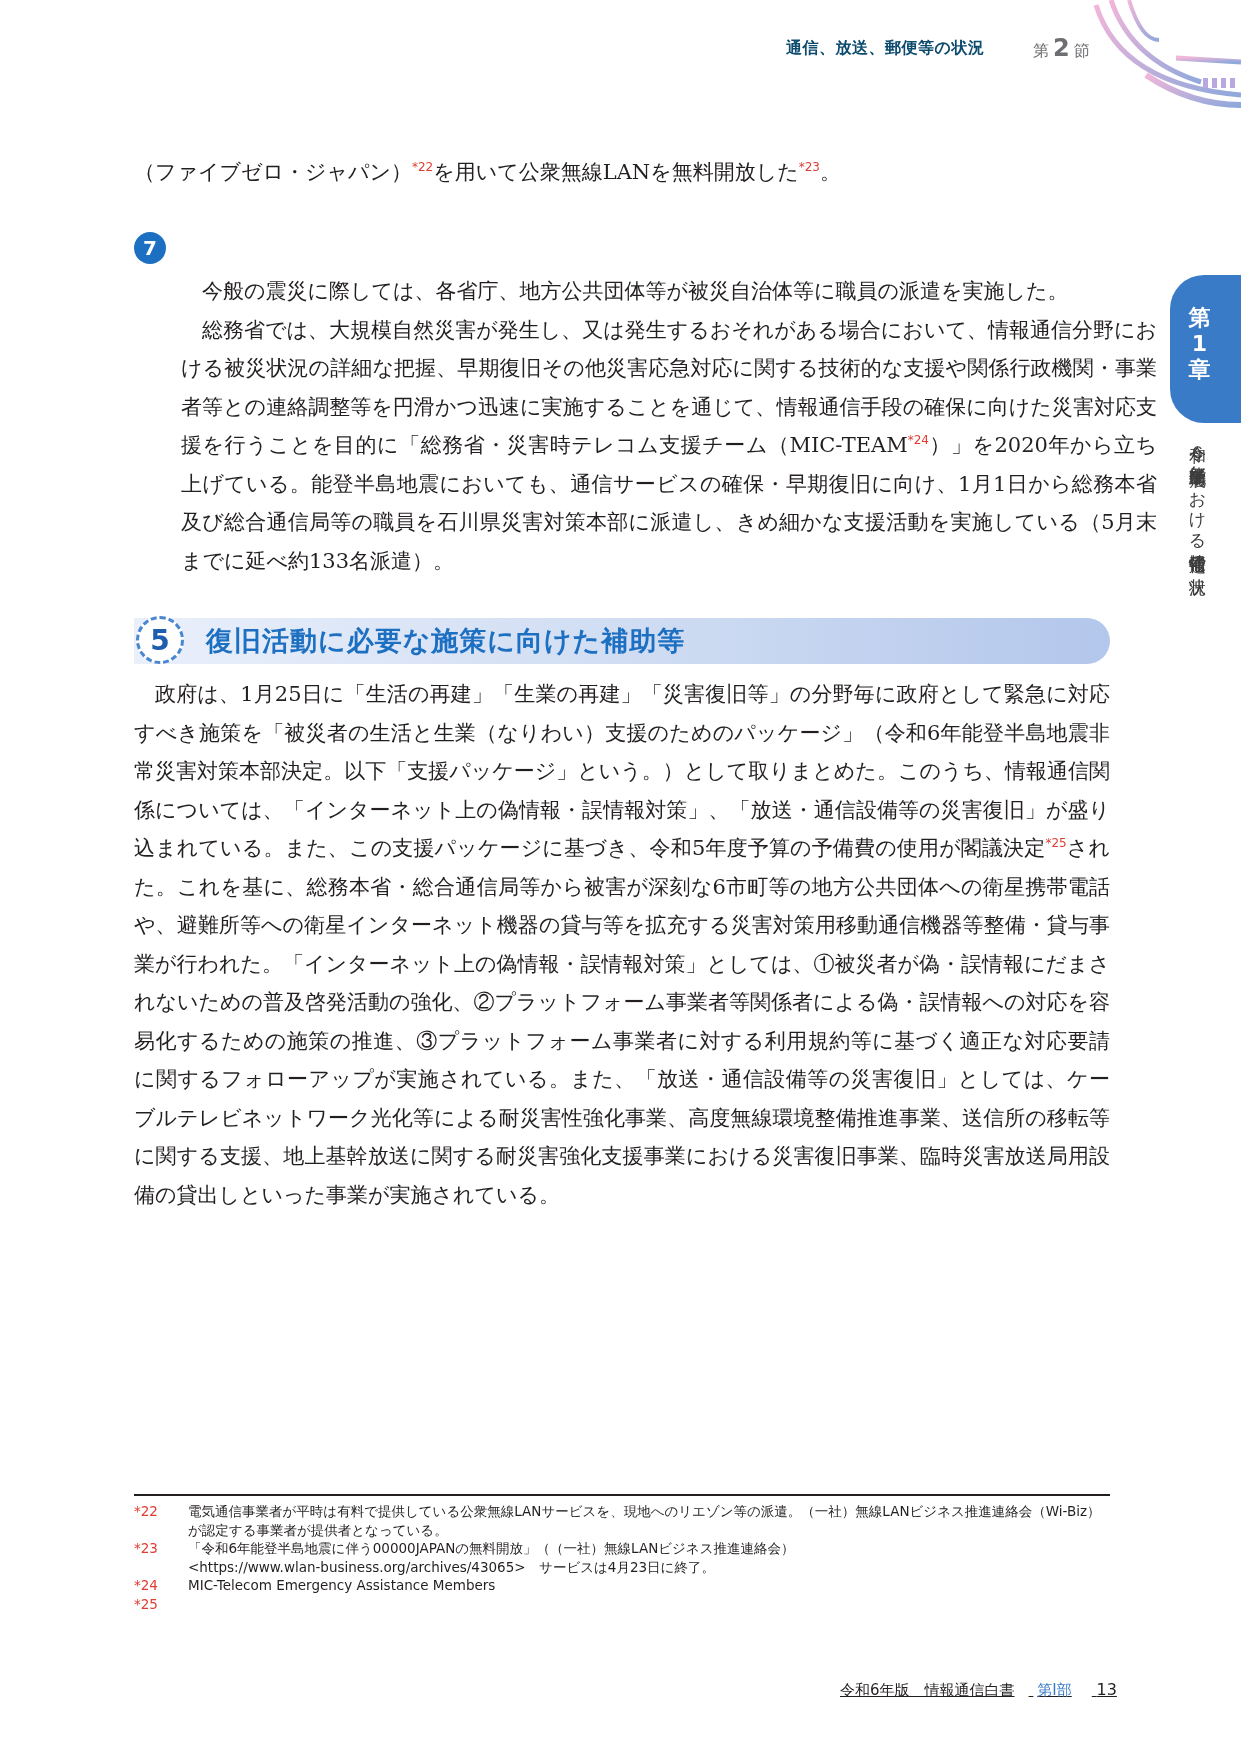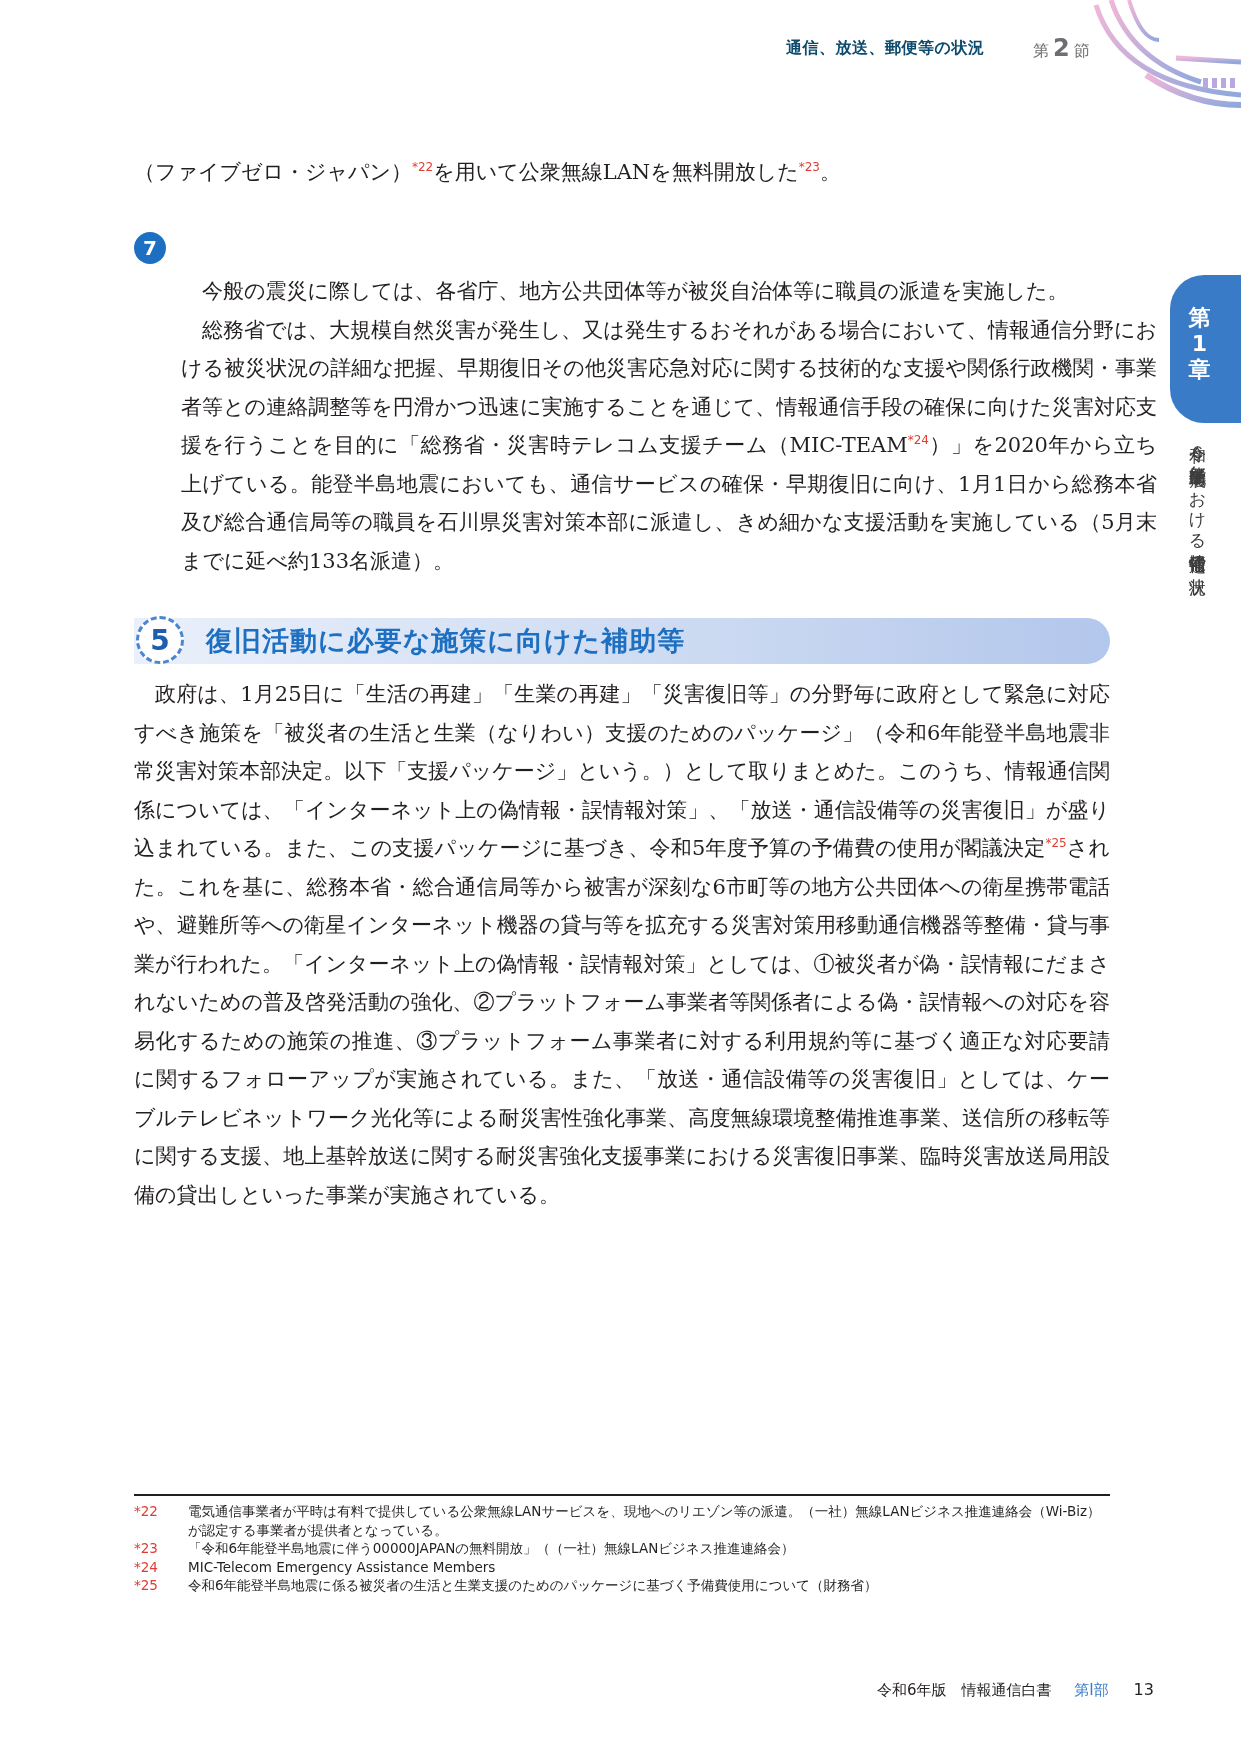--- a/index.html
+++ b/index.html
@@ -50,21 +50,21 @@
 
   
   .fn-rule { position: absolute; left: 134px; top: 1494px; width: 976px; height: 1.5px; background: #231f20; }
   .fns { position: absolute; left: 134px; top: 1502px; width: 976px; font-family: "DejaVu Sans", "Liberation Sans", sans-serif;
          font-size: 13.5px; line-height: 18.5px; color: #231f20; }
   .fn-row { display: flex; }
   .fn-row .mk { color: #e03c31; width: 54px; flex-shrink: 0; }
   .fn-row .tx { flex: 1; }
 
   
-  .footer { position: absolute; left: 877px; top: 1680px; font-family: "DejaVu Sans", "Liberation Sans", sans-serif; font-size: 15px; color: #231f20; }
+  .footer { position: absolute; left: 840px; top: 1680px; font-family: "DejaVu Sans", "Liberation Sans", sans-serif; font-size: 15px; color: #231f20; text-decoration: underline; }
   .footer .pub { margin-right: 14px; }
   .footer .part { color: #3a7bc8; margin: 0 20px 0 4px; }
   .footer .pg { font-size: 16px; }
 </style>
 </head>
 <body>
 
 <div class="hdr-title">通信、放送、郵便等の状況</div>
 <div class="hdr-section">
   <span>第</span><span class="num">2</span><span>節</span>
@@ -117,30 +117,30 @@
 <div class="fn-rule"></div>
 <div class="fns">
   <div class="fn-row">
     <span class="mk">*22</span>
     <span class="tx">電気通信事業者が平時は有料で提供している公衆無線LANサービスを、現地へのリエゾン等の派遣。（一社）無線LANビジネス推進連絡会（Wi-Biz）が認定する事業者が提供者となっている。</span>
   </div>
   <div class="fn-row">
     <span class="mk">*23</span>
     <span class="tx">
       <div>「令和6年能登半島地震に伴う00000JAPANの無料開放」（（一社）無線LANビジネス推進連絡会）</div>
+      <div>&lt;https://www.wlan-business.org/archives/43065&gt;　サービスは4月23日に終了。</div>
     </span>
   </div>
   <div class="fn-row">
     <span class="mk">*24</span>
     <span class="tx">MIC-Telecom Emergency Assistance Members</span>
   </div>
   <div class="fn-row">
     <span class="mk">*25</span>
     <span class="tx">
-      <div>令和6年能登半島地震に係る被災者の生活と生業支援のためのパッケージに基づく予備費使用について（財務省）</div>
     </span>
   </div>
 </div>
 
 <div class="footer">
   <span class="pub">令和6年版　情報通信白書</span>
   <span class="part">第Ⅰ部</span>
   <span class="pg">13</span>
 </div>
 

